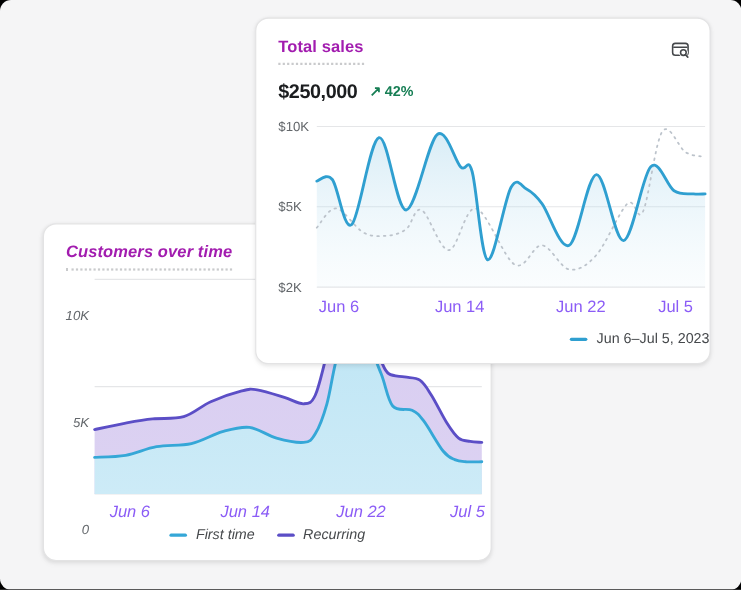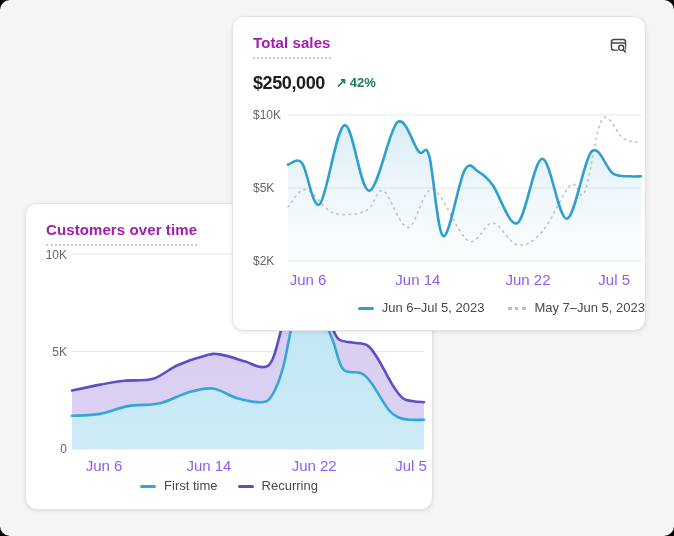--- a/index.html
+++ b/index.html
@@ -8,40 +8,40 @@
     border-radius:10px;overflow:hidden;
     font-family:"Liberation Sans",sans-serif;
     -webkit-font-smoothing:antialiased;
   }
   .card{
     position:absolute;background:#ffffff;border:1px solid #e3e3e4;
     border-radius:12px;box-shadow:0 1px 3px rgba(26,26,26,.07),0 2px 6px rgba(26,26,26,.04);
     box-sizing:border-box;
   }
   .card-sales{left:232px;top:16px;width:414px;height:315px;z-index:2;}
-  .card-customers{left:25px;top:203px;width:408px;height:307px;z-index:1;}
+  .card-customers{left:39px;top:203px;width:408px;height:307px;z-index:1;font-style:italic;}
 
   .card-title{
     display:inline-block;font-size:15px;font-weight:700;color:#a21caf;
     letter-spacing:.1px;padding-bottom:5px;border-bottom:2px dotted #c9cacc;
     line-height:18px;
   }
   .head{position:absolute;left:20px;top:17px;right:14px;display:flex;justify-content:space-between;align-items:flex-start;}
   .icon-btn{width:26px;height:26px;border:none;background:transparent;border-radius:6px;
     display:flex;align-items:center;justify-content:center;cursor:pointer;padding:0;margin-top:-2px;}
 
   .value-row{position:absolute;left:20px;top:50px;display:flex;align-items:center;gap:11px;}
   .metric-value{font-size:18px;font-weight:700;color:#1b1d1f;letter-spacing:-.4px;line-height:32px;}
   .metric-delta{font-size:13px;font-weight:700;display:flex;align-items:center;gap:3px;line-height:16px;}
   .delta-arrow{font-size:13px;font-weight:700;}
 
   .ylab{position:absolute;font-size:12px;color:#63676b;line-height:14px;}
   .card-sales .ylab{left:20px;width:34px;text-align:left;}
   .card-sales .ylab-0{top:91px;}.card-sales .ylab-1{top:164px;}.card-sales .ylab-2{top:237px;}
-  .card-customers .ylab{left:14px;width:27px;text-align:right;}
+  .card-customers .ylab{left:14px;width:27px;text-align:right;margin-top:32px;}
   .card-customers .ylab-0{top:44px;}.card-customers .ylab-1{top:141px;}.card-customers .ylab-2{top:238px;}
 
   .plot{position:absolute;}
   .card-sales .plot{left:55px;top:94px;width:353px;height:154px;}
   .card-customers .plot{left:46px;top:46px;width:352px;height:204px;}
   .plot svg{display:block;width:100%;height:100%;overflow:visible;}
 
   .xlabs{position:absolute;height:14px;}
   .card-sales .xlabs{left:55px;top:256px;width:353px;}
   .card-customers .xlabs{left:46px;top:255px;width:352px;}
@@ -147,19 +147,15 @@
       <span class="xlab" style="left:5.7%">Jun 6</span>
       <span class="xlab" style="left:36.8%">Jun 14</span>
       <span class="xlab" style="left:68.0%">Jun 22</span>
       <span class="xlab" style="left:92.4%">Jul 5</span>
     </div>
     <div class="legend">
       <span class="legend-item">
         <span class="swatch" style="background: rgb(47, 159, 208); height: 3px; border-radius: 2px;"></span>
         <span>Jun 6–Jul 5, 2023</span>
       </span>
-      <span class="legend-item">
-        <span class="swatch" style="border-top: 3px dotted rgb(185, 192, 201); height: 0px; width: 18px;"></span>
-        <span>May 7–Jun 5, 2023</span>
-      </span>
     </div>
   </section>
 </div>
 
 </body></html>

